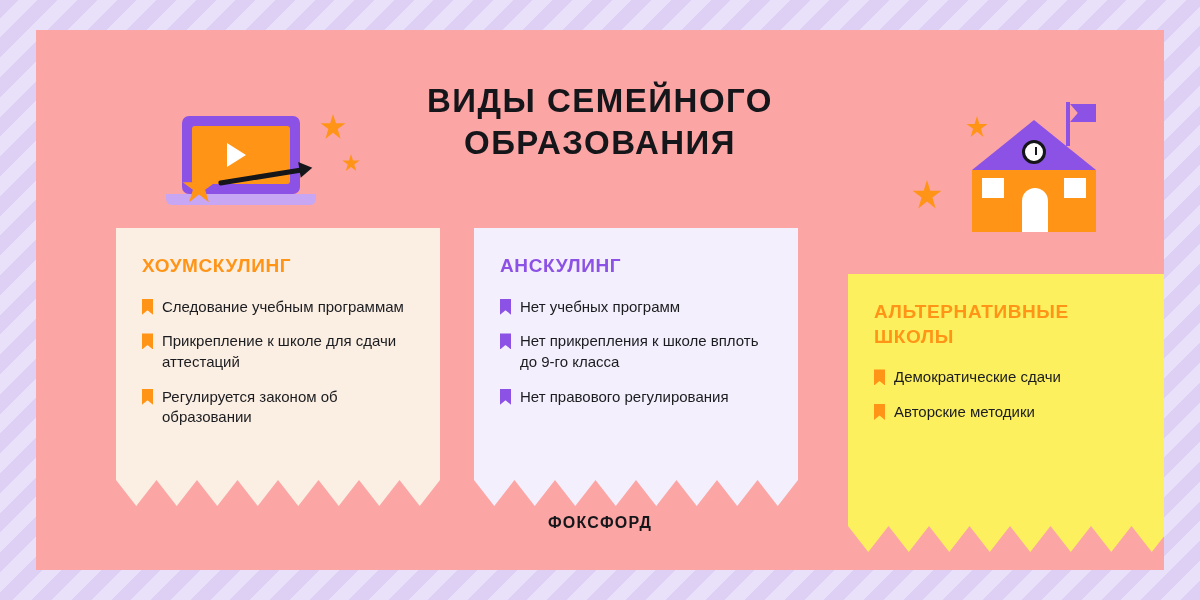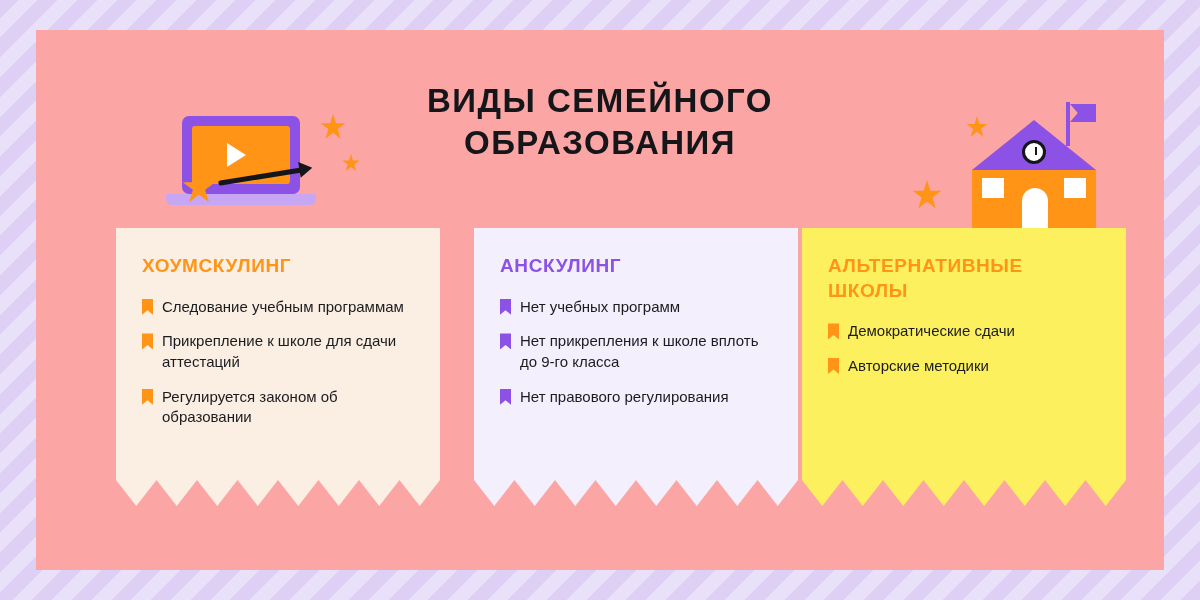--- a/index.html
+++ b/index.html
@@ -226,21 +226,21 @@
     box-sizing: border-box;
     min-height: 250px;
   }
   .zigzag {
     display: block;
     width: 100%;
     height: 28px;
   }
   #col1 { left: 80px; }
   #col2 { left: 438px; }
-  #col3 { left: 766px; }
+  #col3 { left: 812px; margin-top: 46px; }
   #col1 .panel, #col1 .zigzag { background-color: transparent; }
   .col-head {
     font-size: 19px;
     font-weight: bold;
     letter-spacing: 0.6px;
     line-height: 1.3;
     margin: 0 0 18px 0;
     text-transform: uppercase;
   }
   .item {
@@ -362,13 +362,14 @@
       <div class="item">
         <span class="bullet" style="background: rgb(255, 148, 23);"></span>
         <span class="item-text">Авторские методики</span>
       </div>
     </div>
     <svg class="zigzag" viewBox="0 0 320 28" preserveAspectRatio="none">
       <polygon class="zz" points="0,0 320,0 320,2 300,28 280,2 260,28 240,2 220,28 200,2 180,28 160,2 140,28 120,2 100,28 80,2 60,28 40,2 20,28 0,2" fill="#fdf05e"></polygon>
     </svg>
   </div>
 
+  <div id="brand">ФОКСФОРД</div>
 </div>
 
 </body></html>

